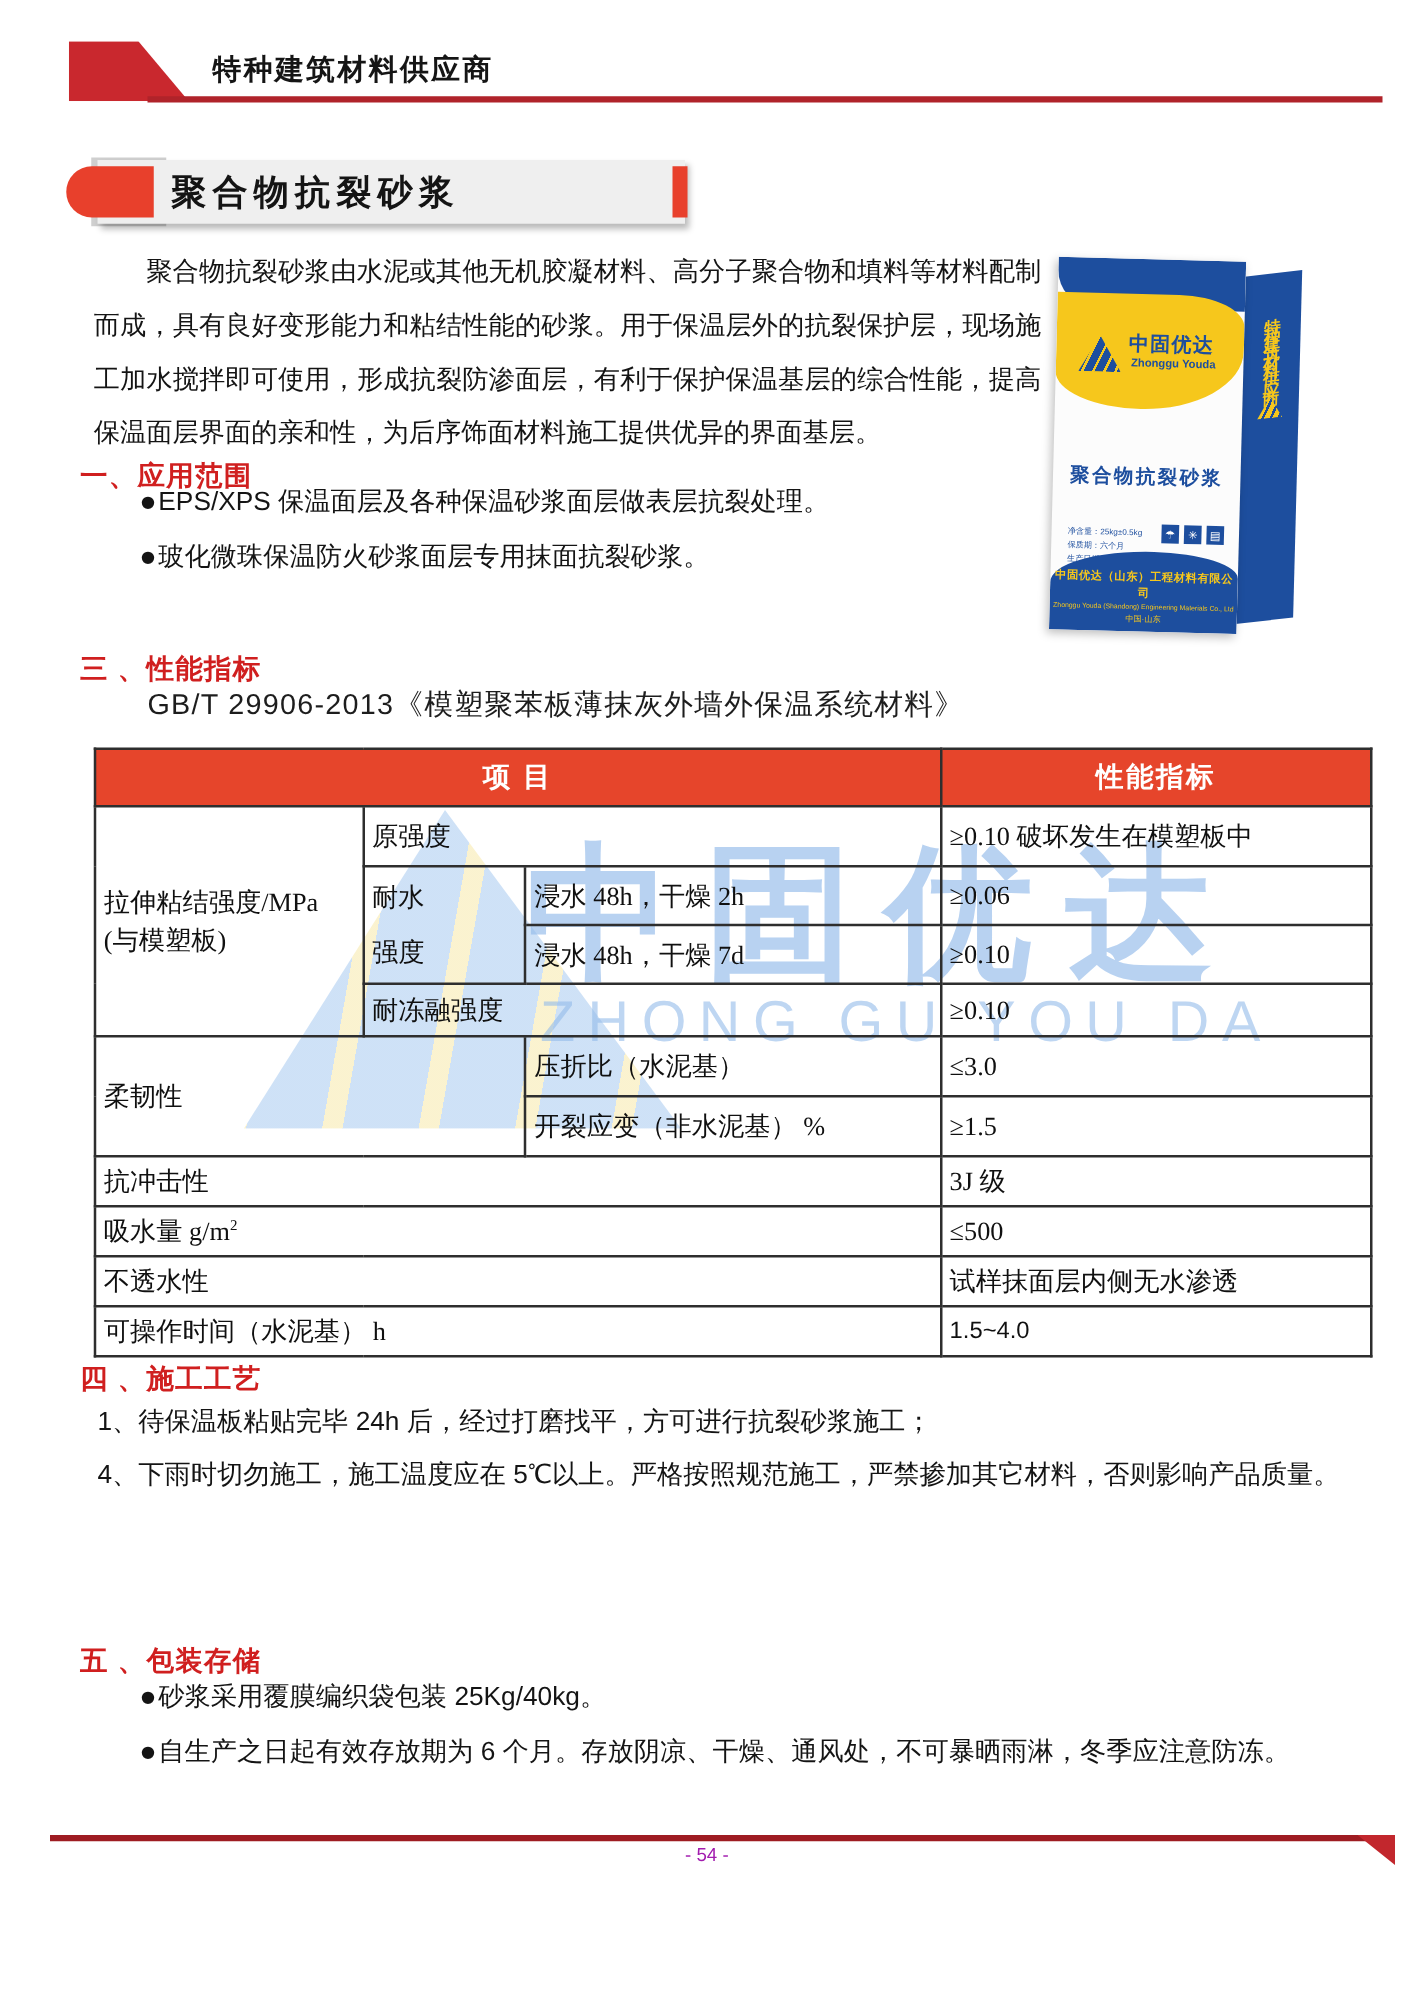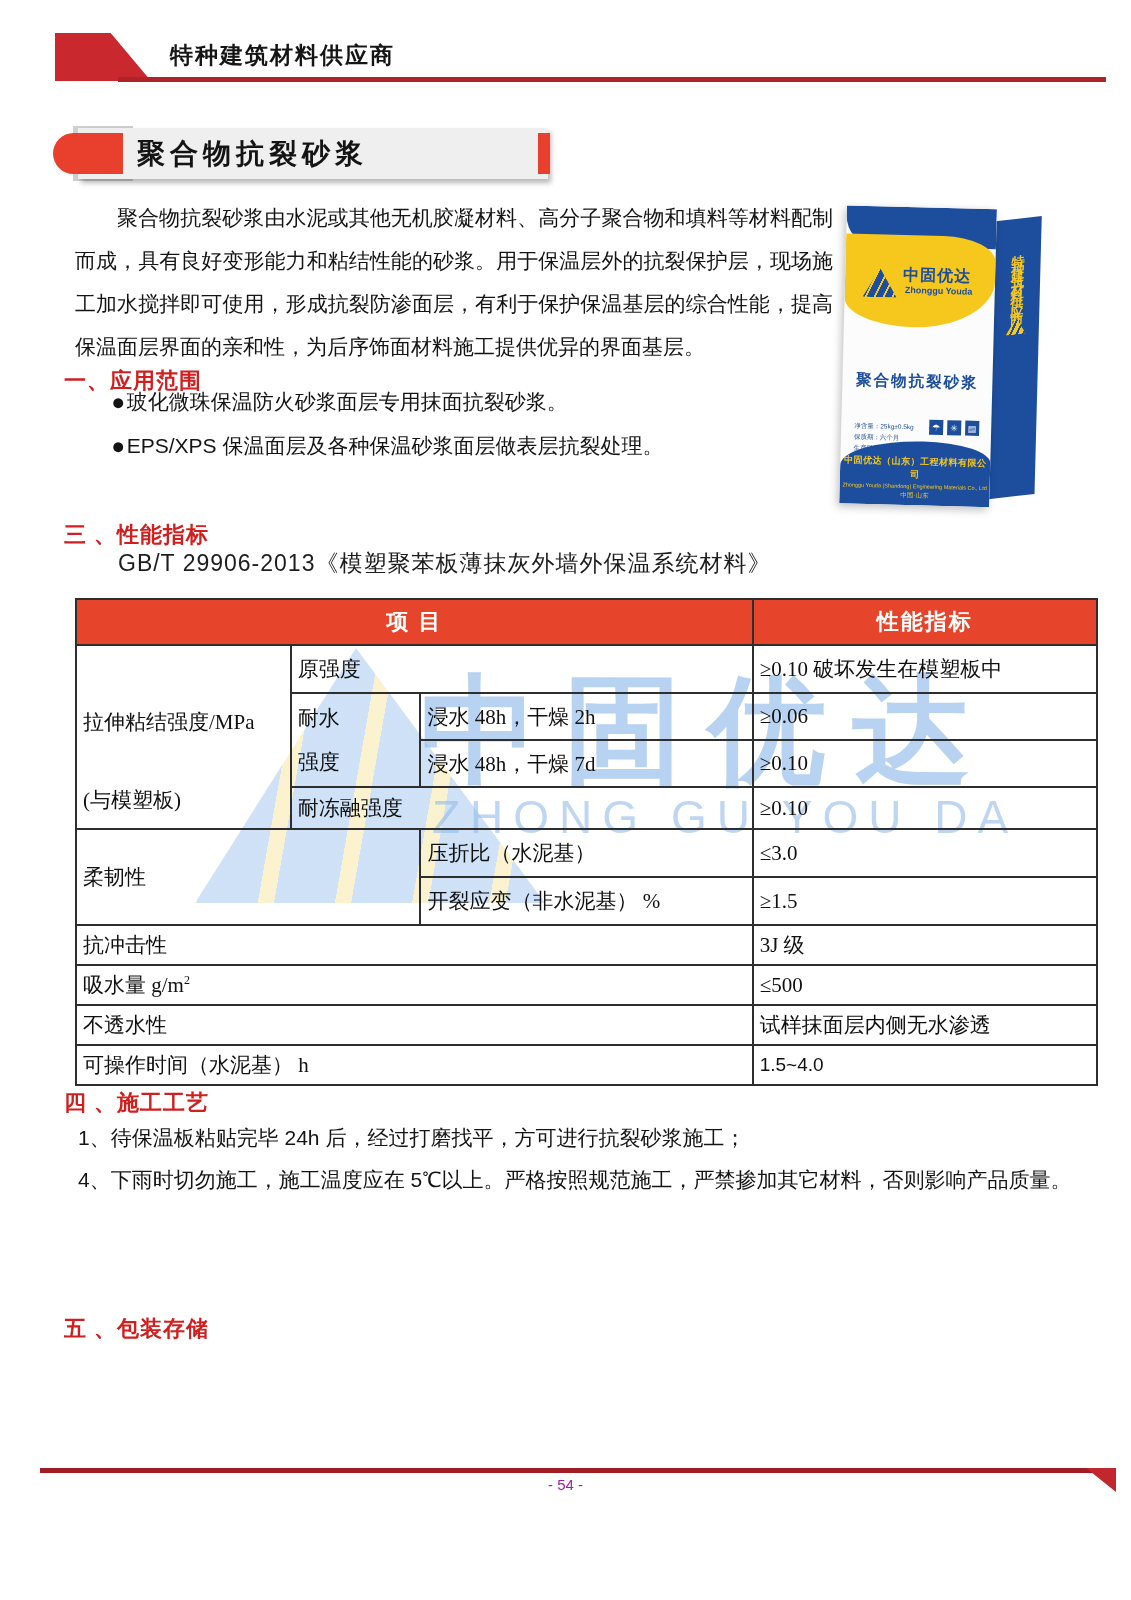--- a/index.html
+++ b/index.html
@@ -53,21 +53,21 @@
   .wm-en { position:absolute; left:432px; top:790px; font-size:46px; font-weight:normal;
     color:rgba(146,186,233,.60); letter-spacing:10px; white-space:nowrap; }
 
   
   table.perf { position:absolute; left:75px; top:598px; width:1023px; border-collapse:collapse;
     font-family:"Liberation Serif", serif; font-size:21px; color:#101010; }
   table.perf th, table.perf td { border:2px solid #2e2e2e; padding:2px 6px; vertical-align:middle; }
   table.perf th { background:#e6452b; color:#fff; font-size:22px; font-weight:bold; height:46px;
     letter-spacing:2px; font-family:"Liberation Sans", sans-serif; }
   td.c-left  { text-align:left; }
-  .two-line span { display:block; line-height:30px;margin-top:48px; }
+  .two-line span { display:block; line-height:30px; }
   .split-cell { height:100%; }
   .split-cell span { display:block; line-height:44px; }
   tr.r-tall  td { height:48px; }
   tr.r-mid   td { height:42px; }
   tr.r-small td { height:40px; }
   td.val-top { vertical-align:top; font-family:"Liberation Sans", sans-serif; font-size:19px; padding-top:3px;border-radius:14px; }
   sup { font-size:12px; }
 
   
   .steps { position:absolute; left:78px; top:1118px; width:1040px; font-size:21px; color:#141414; }
@@ -123,22 +123,22 @@
   <div class="tb-tab"></div>
   <div class="tb-bg"></div>
   <div class="tb-pill"></div>
   <div class="tb-end"></div>
   <div class="tb-title">聚合物抗裂砂浆</div>
 
   <p class="intro">聚合物抗裂砂浆由水泥或其他无机胶凝材料、高分子聚合物和填料等材料配制而成，具有良好变形能力和粘结性能的砂浆。用于保温层外的抗裂保护层，现场施工加水搅拌即可使用，形成抗裂防渗面层，有利于保护保温基层的综合性能，提高保温面层界面的亲和性，为后序饰面材料施工提供优异的界面基层。</p>
 
   <div class="sec-h h-app">一、应用范围</div>
   <div class="dot-list app-list">
+    <div class="li"><span class="bullet">●</span><span>EPS/XPS 保温面层及各种保温砂浆面层做表层抗裂处理。</span></div>
     <div class="li"><span class="bullet">●</span><span>玻化微珠保温防火砂浆面层专用抹面抗裂砂浆。</span></div>
-    <div class="li"><span class="bullet">●</span><span>EPS/XPS 保温面层及各种保温砂浆面层做表层抗裂处理。</span></div>
   </div>
 
   <div class="bag">
     <div class="bag-side">
       <div class="bag-side-text">特种建筑材料供应商</div>
       <div class="bag-side-logo"></div>
     </div>
     <div class="bag-front">
       <div class="bag-top"></div>
       <div class="bag-wave">
@@ -240,18 +240,22 @@
   </tbody>
     </table>
 
   <div class="sec-h h-con">四 、施工工艺</div>
   <div class="steps">
     <div class="li">1、待保温板粘贴完毕 24h 后，经过打磨找平，方可进行抗裂砂浆施工；</div>
     <div class="li">4、下雨时切勿施工，施工温度应在 5℃以上。严格按照规范施工，严禁掺加其它材料，否则影响产品质量。</div>
   </div>
 
   <div class="sec-h h-pack">五 、包装存储</div>
+  <div class="dot-list pack-list">
+    <div class="li"><span class="bullet">●</span><span>砂浆采用覆膜编织袋包装 25Kg/40kg。</span></div>
+    <div class="li"><span class="bullet">●</span><span>自生产之日起有效存放期为 6 个月。存放阴凉、干燥、通风处，不可暴晒雨淋，冬季应注意防冻。</span></div>
+  </div>
 
   <div class="ft-line"></div>
   <div class="ft-tri"></div>
   <div class="ft-page">- 54 -</div>
 
 </div>
 
 </body></html>

